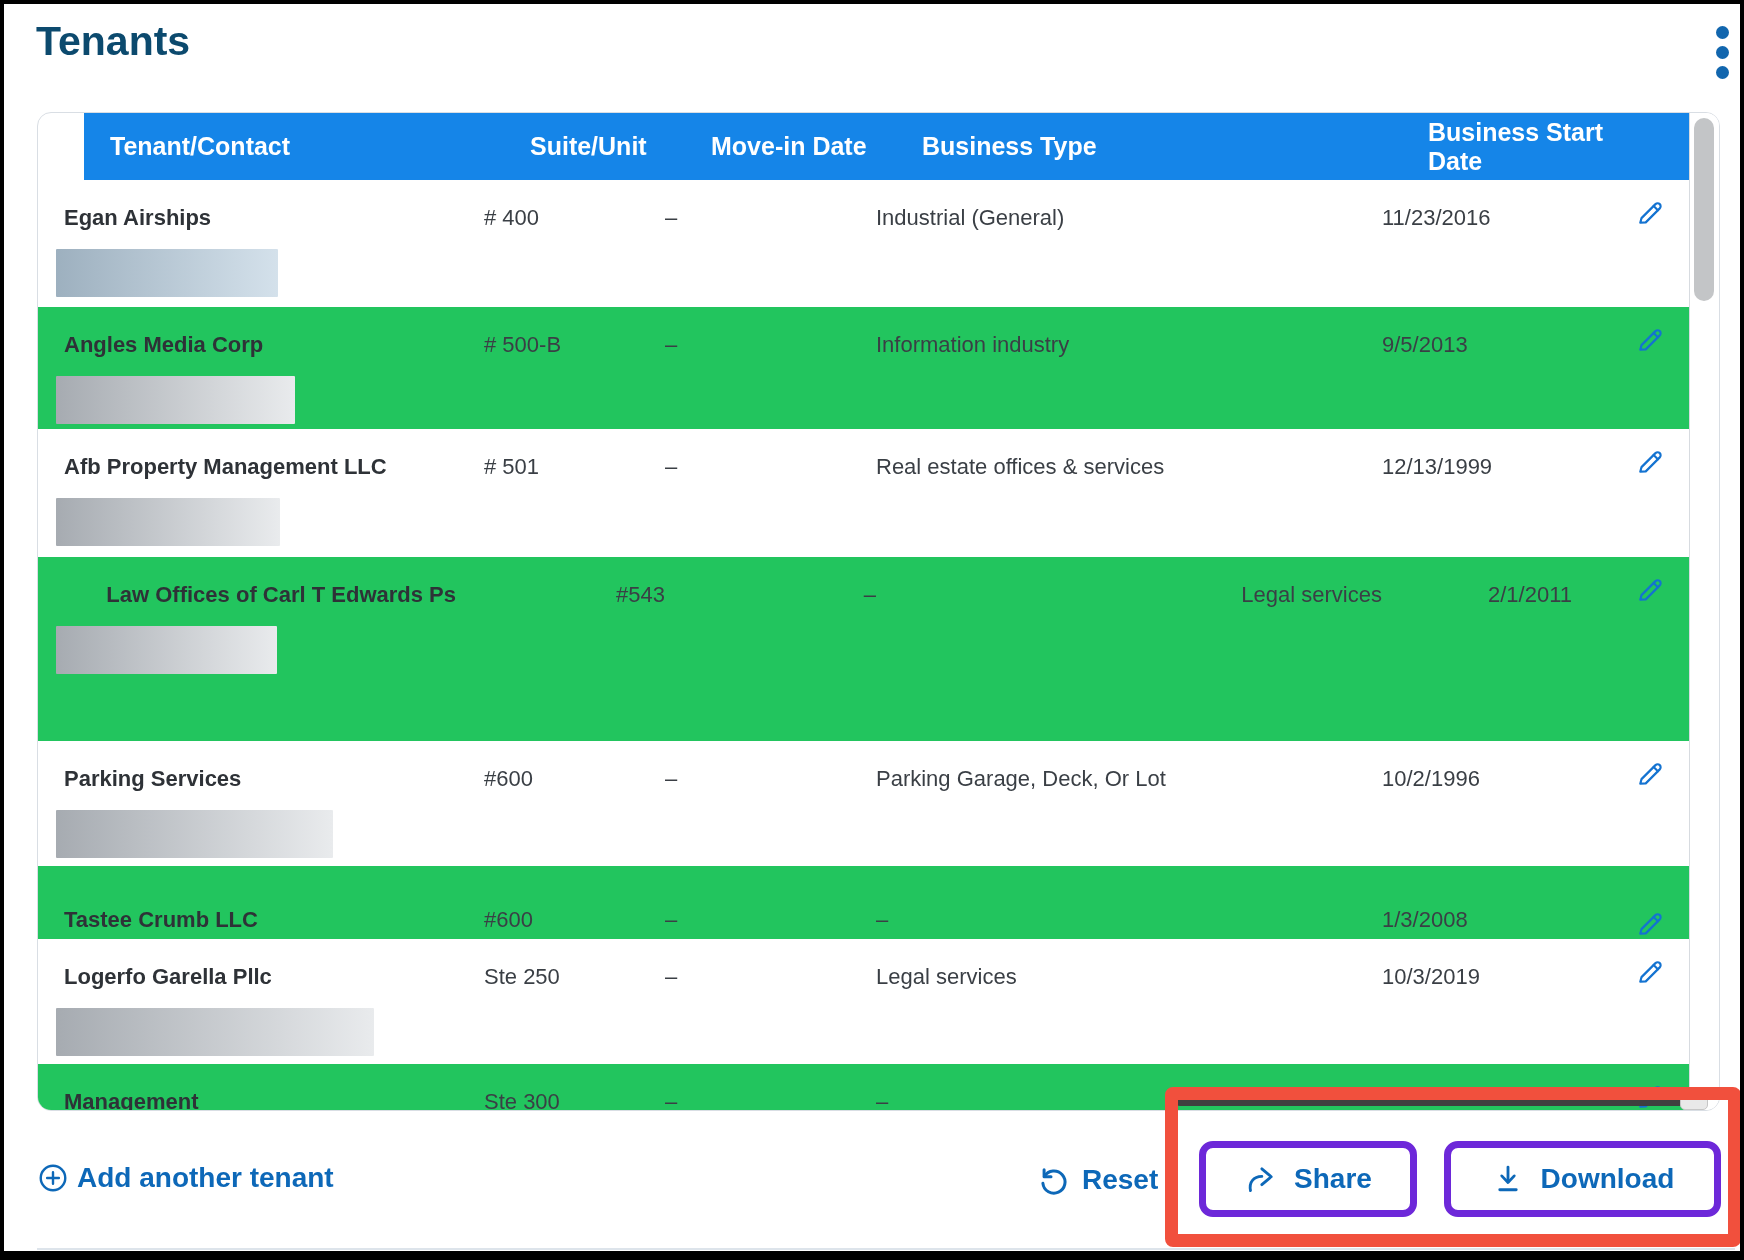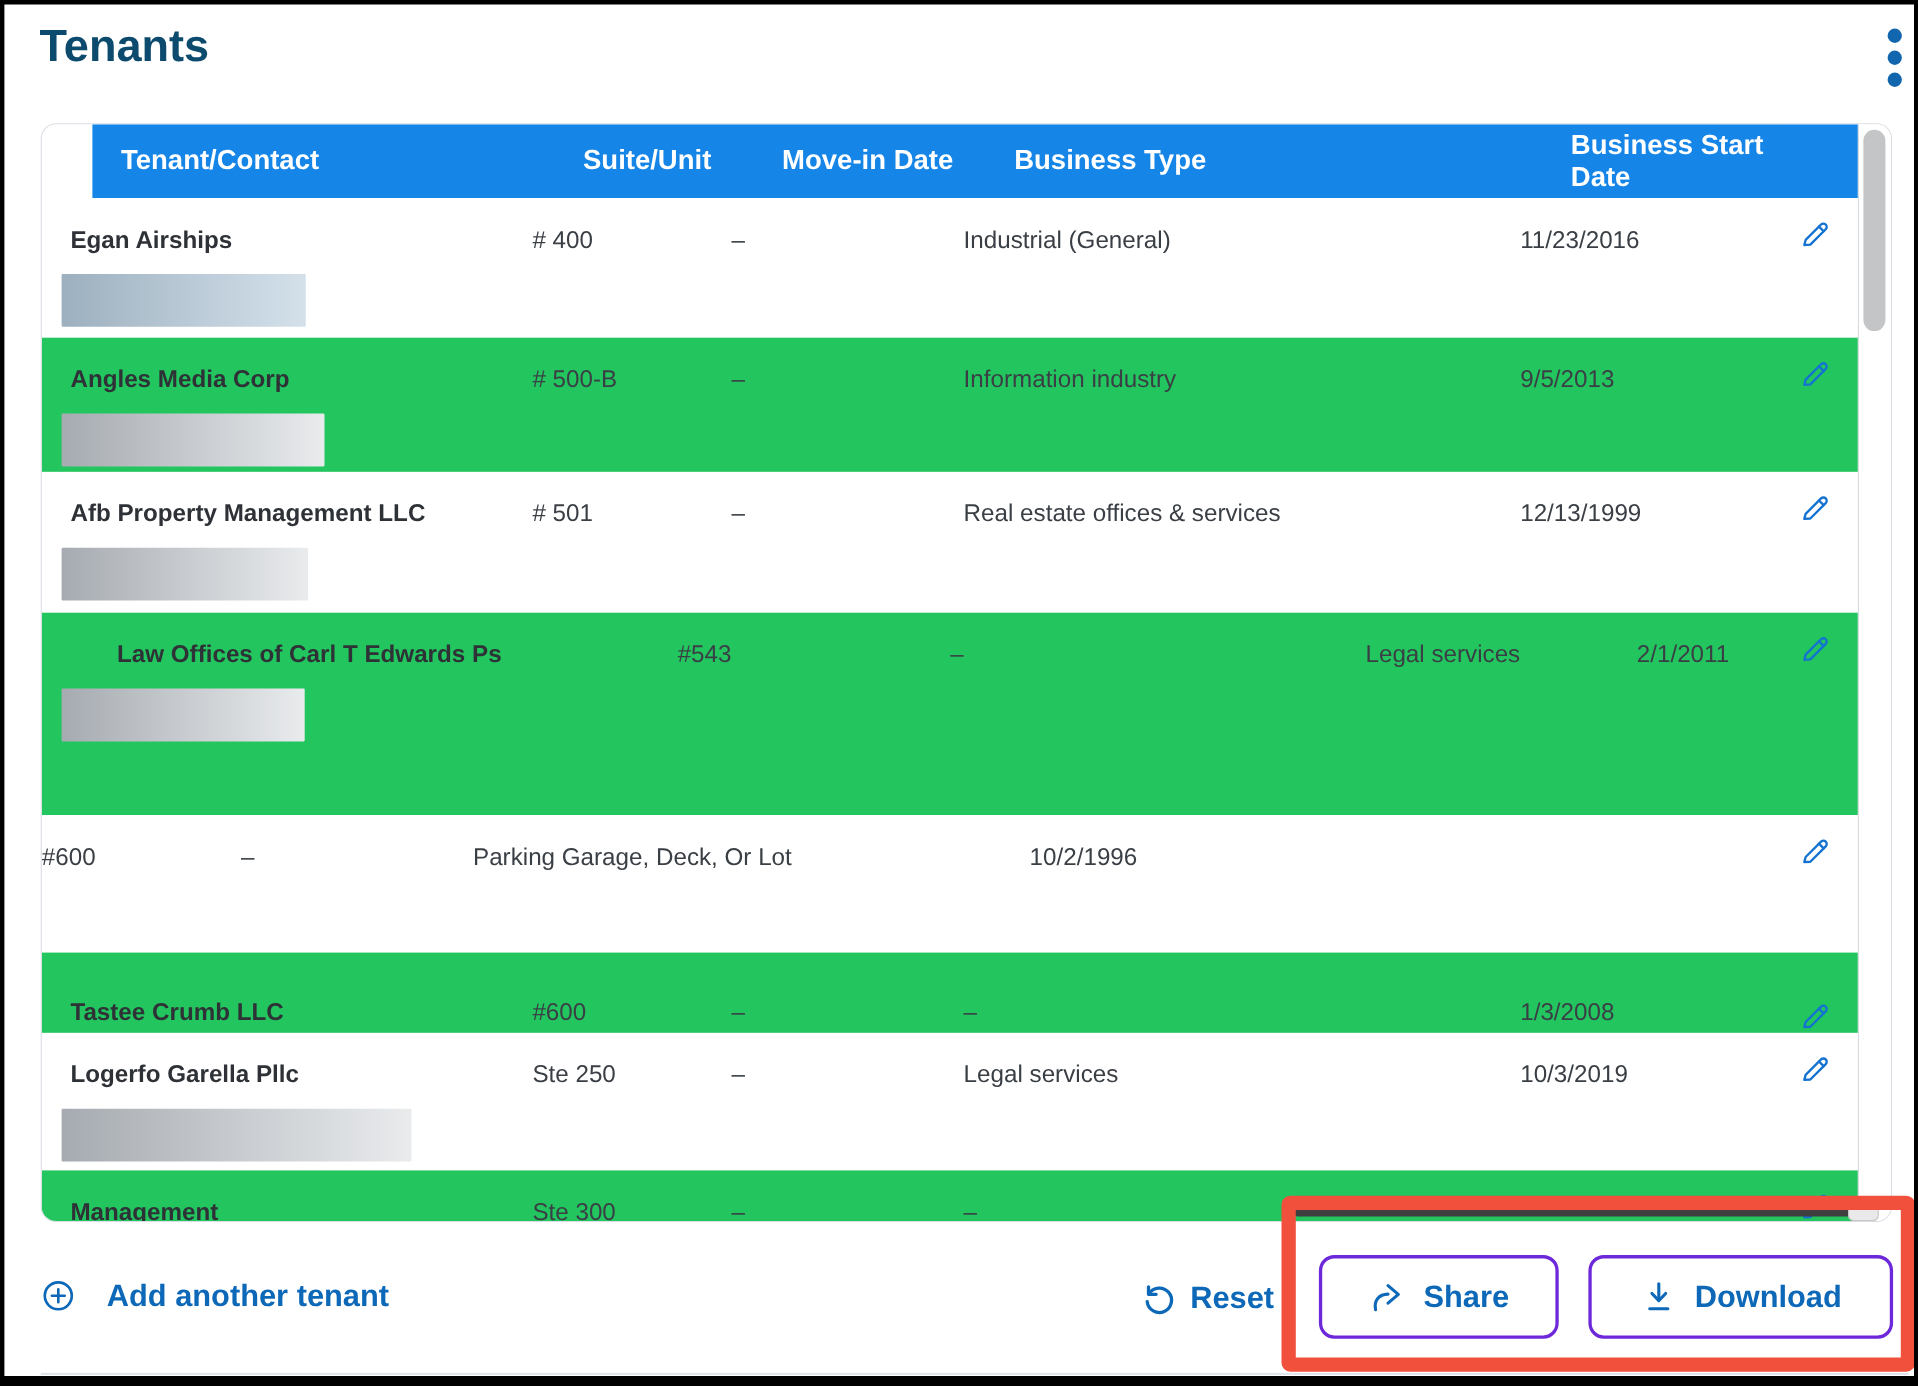--- a/index.html
+++ b/index.html
@@ -30,25 +30,25 @@
   .row.alt{background:#22c55e;}
   .tname{font-weight:bold;color:#2e3237;max-width:392px;}
   .bar{height:48px;margin-top:12px;margin-left:-8px;border-radius:1px;
        background:linear-gradient(90deg,#a6abb1,#e9ebed);}
   .bar.bluish{background:linear-gradient(90deg,#9db0bf,#d4e1eb);}
   .pencil{width:30px;height:30px;cursor:pointer;}
 
   .vscroll{width:29px;border-left:1px solid #d7dbe0;position:relative;background:#fff;flex:none;}
   .thumb{position:absolute;top:5px;left:4px;width:20px;height:183px;border-radius:10px;background:#c3c5c7;cursor:pointer;}
 
-  .link{display:flex;align-items:center;gap:28px;color:#0d68b8;font-weight:bold;font-size:28px;cursor:pointer;}
+  .link{display:flex;align-items:center;gap:8px;color:#0d68b8;font-weight:bold;font-size:28px;cursor:pointer;}
   .add-tenant{position:absolute;left:33px;top:1158px;}
   .reset{position:absolute;left:1032px;top:1158px;gap:10px;}
   .btn{position:absolute;top:1137px;height:76px;box-sizing:border-box;
-       border:3px solid #6d28d9;border-radius:14px;background:#fff;color:#0d68b8;
+       border:7px solid #6d28d9;border-radius:14px;background:#fff;color:#0d68b8;
        font-family:"Liberation Sans",sans-serif;font-weight:bold;font-size:28px;
        display:flex;align-items:center;justify-content:center;gap:16px;cursor:pointer;}
   .share{left:1195px;width:218px;}
   .download{left:1440px;width:277px;}
 
   .bottom-divider{position:absolute;left:33px;top:1244px;width:1698px;height:2px;background:#dde4eb;}
   .dark-strip{position:absolute;left:1172px;top:1093px;width:520px;height:9px;background:#3f3f3f;border-radius:4px;}
   .strip-cap{position:absolute;left:1676px;top:1089px;width:26px;height:15px;background:#e9e9e9;border:1px solid #c6c6c6;border-radius:5px;}
   .annotation{position:absolute;left:1161px;top:1083px;width:576px;height:160px;box-sizing:border-box;
               border:13px solid #f1503d;border-radius:8px;pointer-events:none;}
@@ -136,20 +136,24 @@
     <div class="cell c4">Legal services</div>
     <div class="cell c5">2/1/2011</div>
     <div class="cell cp">
       <svg class="pencil" viewBox="0 0 24 24" fill="none" stroke="#1473d1" stroke-width="1.7" stroke-linecap="round" stroke-linejoin="round">
         <path d="M4.2 19.8l1-3.7L16.4 4.9a2.4 2.4 0 0 1 3.4 3.4L8.6 19.5l-4.4.3z"></path>
         <path d="M14.9 6.4l3.4 3.4"></path>
       </svg>
     </div>
   </div>
           <div class="row" style="height: 125px;">
+    <div class="cell c1">
+      <div class="tname">Parking Services</div>
+      <div class="bar" style="width: 277px;"></div>
+    </div>
     <div class="cell c2">#600</div>
     <div class="cell c3">–</div>
     <div class="cell c4">Parking Garage, Deck, Or Lot</div>
     <div class="cell c5">10/2/1996</div>
     <div class="cell cp">
       <svg class="pencil" viewBox="0 0 24 24" fill="none" stroke="#1473d1" stroke-width="1.7" stroke-linecap="round" stroke-linejoin="round">
         <path d="M4.2 19.8l1-3.7L16.4 4.9a2.4 2.4 0 0 1 3.4 3.4L8.6 19.5l-4.4.3z"></path>
         <path d="M14.9 6.4l3.4 3.4"></path>
       </svg>
     </div>

